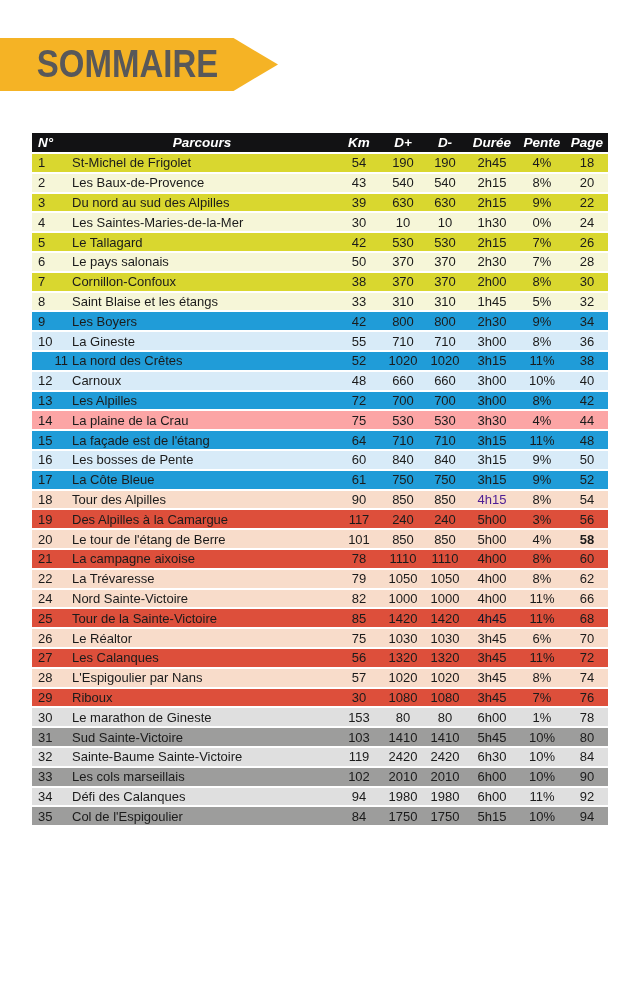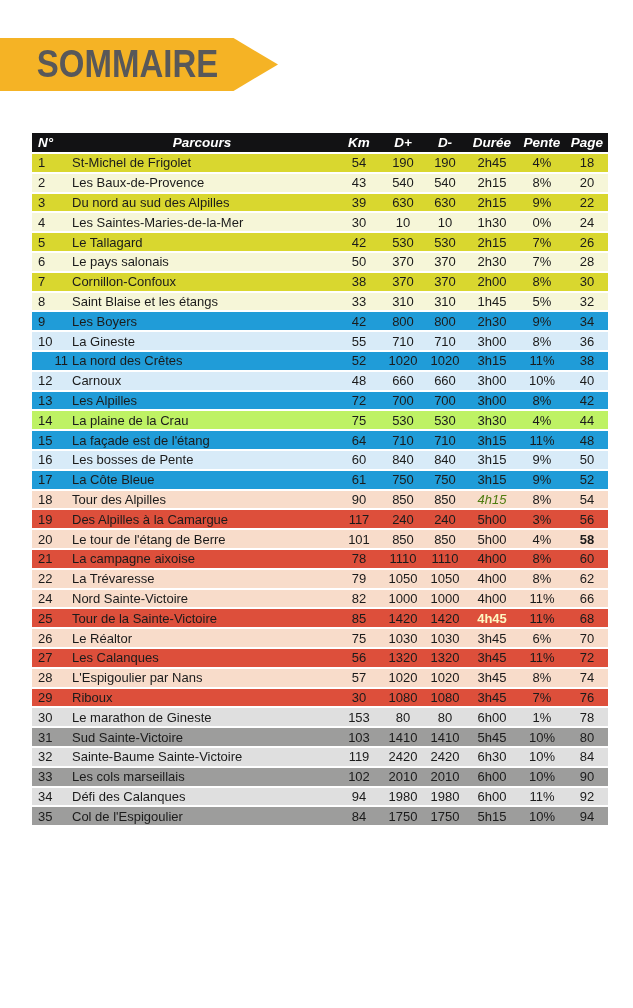--- a/index.html
+++ b/index.html
@@ -243,21 +243,21 @@
         <tr style="background: rgb(32, 156, 216);">
       <td class="al cell-n" style="color: rgb(27, 27, 27);">13</td>
       <td class="al cell-name" style="color: rgb(27, 27, 27);">Les Alpilles</td>
       <td style="color: rgb(27, 27, 27);">72</td>
       <td style="color: rgb(27, 27, 27);">700</td>
       <td style="color: rgb(27, 27, 27);">700</td>
       <td style="color: rgb(27, 27, 27);">3h00</td>
       <td style="color: rgb(27, 27, 27);">8%</td>
       <td style="color: rgb(27, 27, 27);">42</td>
     </tr>
-        <tr style="background: #bef264;">
+        <tr style="background: #fca5a5;">
       <td class="al cell-n" style="color: rgb(27, 27, 27);">14</td>
       <td class="al cell-name" style="color: rgb(27, 27, 27);">La plaine de la Crau</td>
       <td style="color: rgb(27, 27, 27);">75</td>
       <td style="color: rgb(27, 27, 27);">530</td>
       <td style="color: rgb(27, 27, 27);">530</td>
       <td style="color: rgb(27, 27, 27);">3h30</td>
       <td style="color: rgb(27, 27, 27);">4%</td>
       <td style="color: rgb(27, 27, 27);">44</td>
     </tr>
         <tr style="background: rgb(32, 156, 216);">
@@ -289,21 +289,21 @@
       <td style="color: rgb(27, 27, 27);">3h15</td>
       <td style="color: rgb(27, 27, 27);">9%</td>
       <td style="color: rgb(27, 27, 27);">52</td>
     </tr>
         <tr style="background: rgb(248, 220, 202);">
       <td class="al cell-n" style="color: rgb(27, 27, 27);">18</td>
       <td class="al cell-name" style="color: rgb(27, 27, 27);">Tour des Alpilles</td>
       <td style="color: rgb(27, 27, 27);">90</td>
       <td style="color: rgb(27, 27, 27);">850</td>
       <td style="color: rgb(27, 27, 27);">850</td>
-      <td style="color: #4d7c0f; font-style: italic;">4h15</td>
+      <td style="color: #4c1d95;">4h15</td>
       <td style="color: rgb(27, 27, 27);">8%</td>
       <td style="color: rgb(27, 27, 27);">54</td>
     </tr>
         <tr style="background: rgb(221, 79, 59);">
       <td class="al cell-n" style="color: rgb(27, 27, 27);">19</td>
       <td class="al cell-name" style="color: rgb(27, 27, 27);">Des Alpilles à la Camargue</td>
       <td style="color: rgb(27, 27, 27);">117</td>
       <td style="color: rgb(27, 27, 27);">240</td>
       <td style="color: rgb(27, 27, 27);">240</td>
       <td style="color: rgb(27, 27, 27);">5h00</td>
@@ -349,21 +349,21 @@
       <td style="color: rgb(27, 27, 27);">4h00</td>
       <td style="color: rgb(27, 27, 27);">11%</td>
       <td style="color: rgb(27, 27, 27);">66</td>
     </tr>
         <tr style="background: rgb(221, 79, 59);">
       <td class="al cell-n" style="color: rgb(27, 27, 27);">25</td>
       <td class="al cell-name" style="color: rgb(27, 27, 27);">Tour de la Sainte-Victoire</td>
       <td style="color: rgb(27, 27, 27);">85</td>
       <td style="color: rgb(27, 27, 27);">1420</td>
       <td style="color: rgb(27, 27, 27);">1420</td>
-      <td style="color: #fef9c3; font-weight: bold;">4h45</td>
+      <td style="color: #0f172a;">4h45</td>
       <td style="color: rgb(27, 27, 27);">11%</td>
       <td style="color: rgb(27, 27, 27);">68</td>
     </tr>
         <tr style="background: rgb(248, 220, 202);">
       <td class="al cell-n" style="color: rgb(27, 27, 27);">26</td>
       <td class="al cell-name" style="color: rgb(27, 27, 27);">Le Réaltor</td>
       <td style="color: rgb(27, 27, 27);">75</td>
       <td style="color: rgb(27, 27, 27);">1030</td>
       <td style="color: rgb(27, 27, 27);">1030</td>
       <td style="color: rgb(27, 27, 27);">3h45</td>

